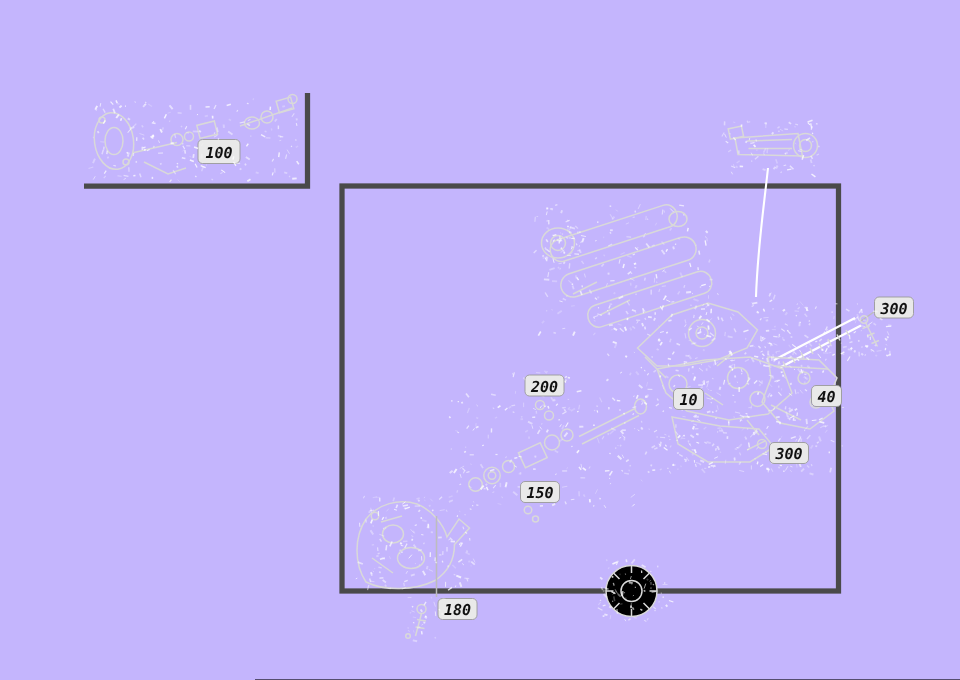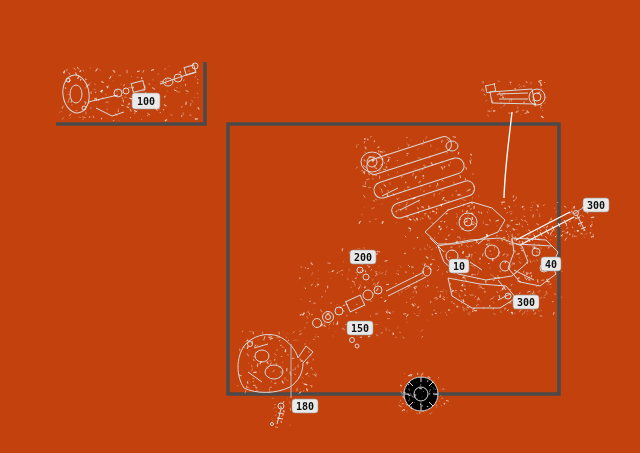--- a/index.html
+++ b/index.html
@@ -1,21 +1,22 @@
 <!DOCTYPE html>
 <html><head>
 <meta charset="utf-8">
 <style>
   html,body{margin:0;padding:0;background:#000;}
   .stage{
     position:relative;
     width:640px;height:453px;
-    background:#c2410c;
+    background:#c4b5fd;
     overflow:hidden;
     font-family:"DejaVu Sans", "Liberation Sans", sans-serif;
+    font-style:italic;
   }
   svg{display:block;}
   .panel-border{fill:none;stroke:#4a4a4a;stroke-width:3.5;}
   .art{stroke:#d9d9d9;stroke-width:1;fill:none;}
   .art-bright{stroke:#ffffff;stroke-width:1.4;fill:none;}
   .art-fill{stroke:#d9d9d9;stroke-width:1;fill:#000;}
   .callout-box{fill:#e9e9e9;stroke:#9a9a9a;stroke-width:0.6;}
   .callout-text{
     font-family:"DejaVu Sans Mono","Liberation Mono",monospace;
     font-size:10px;font-weight:bold;fill:#111111;

